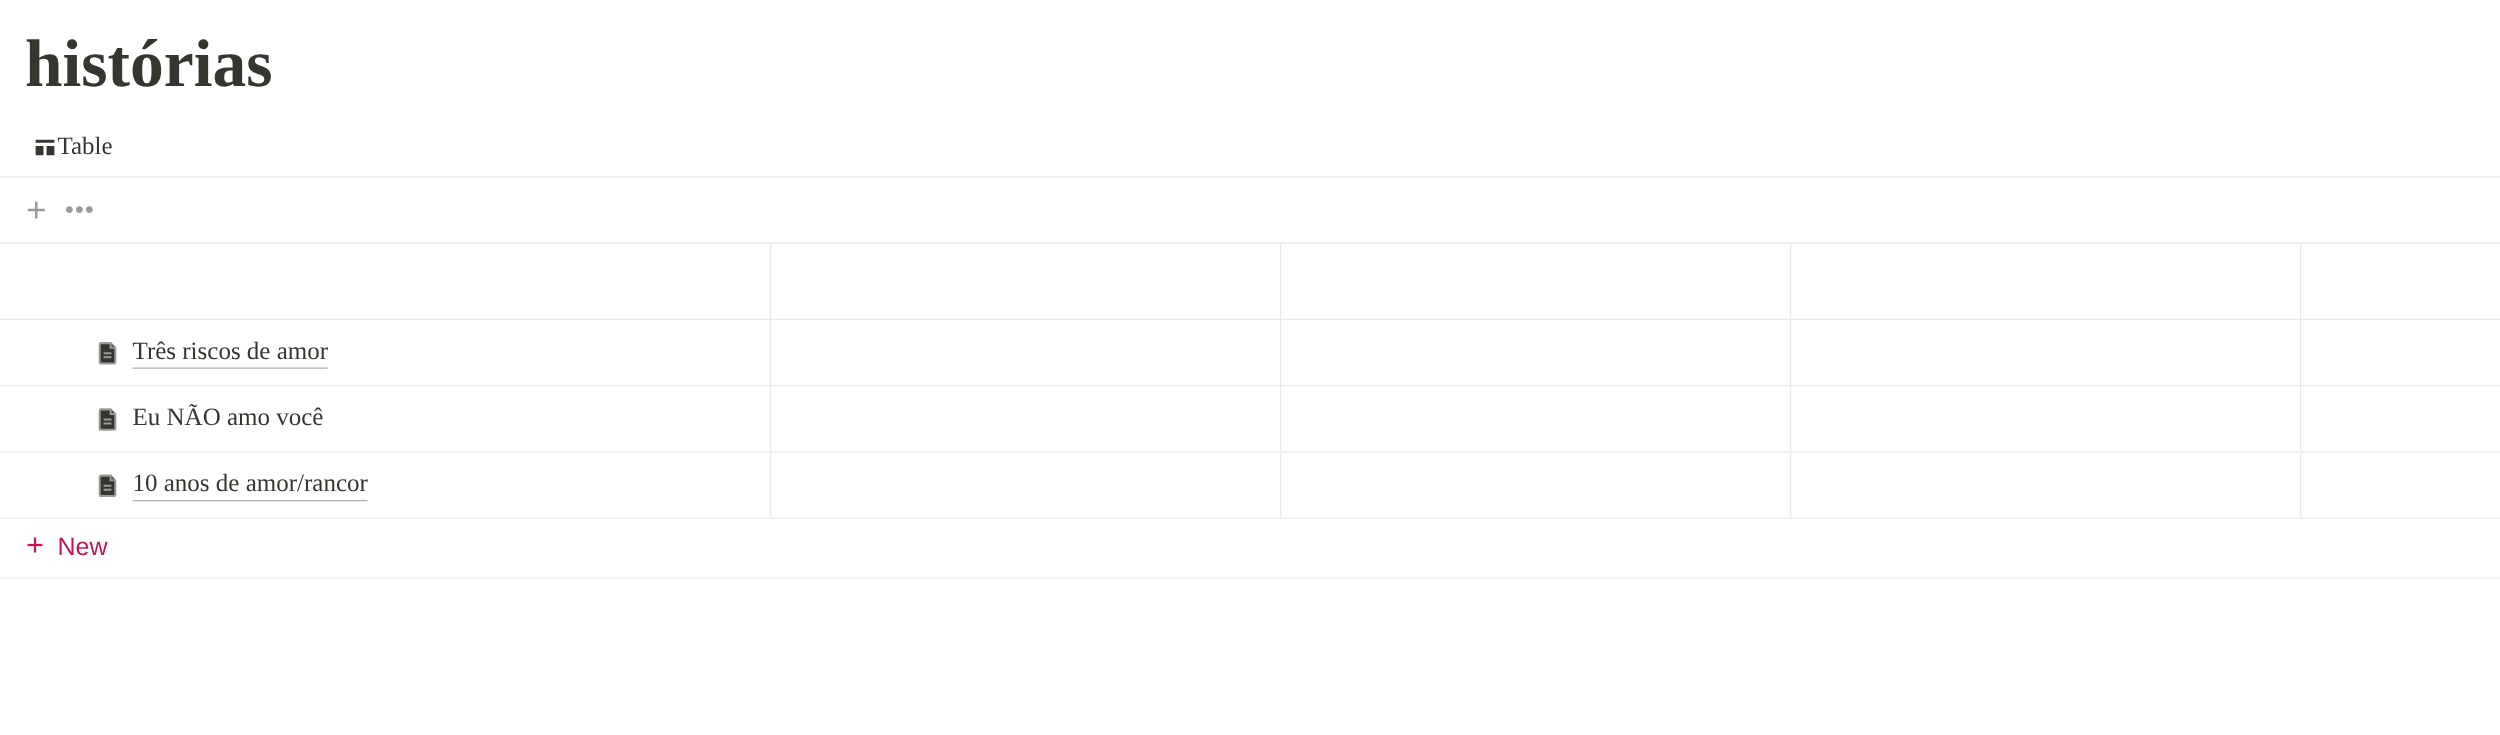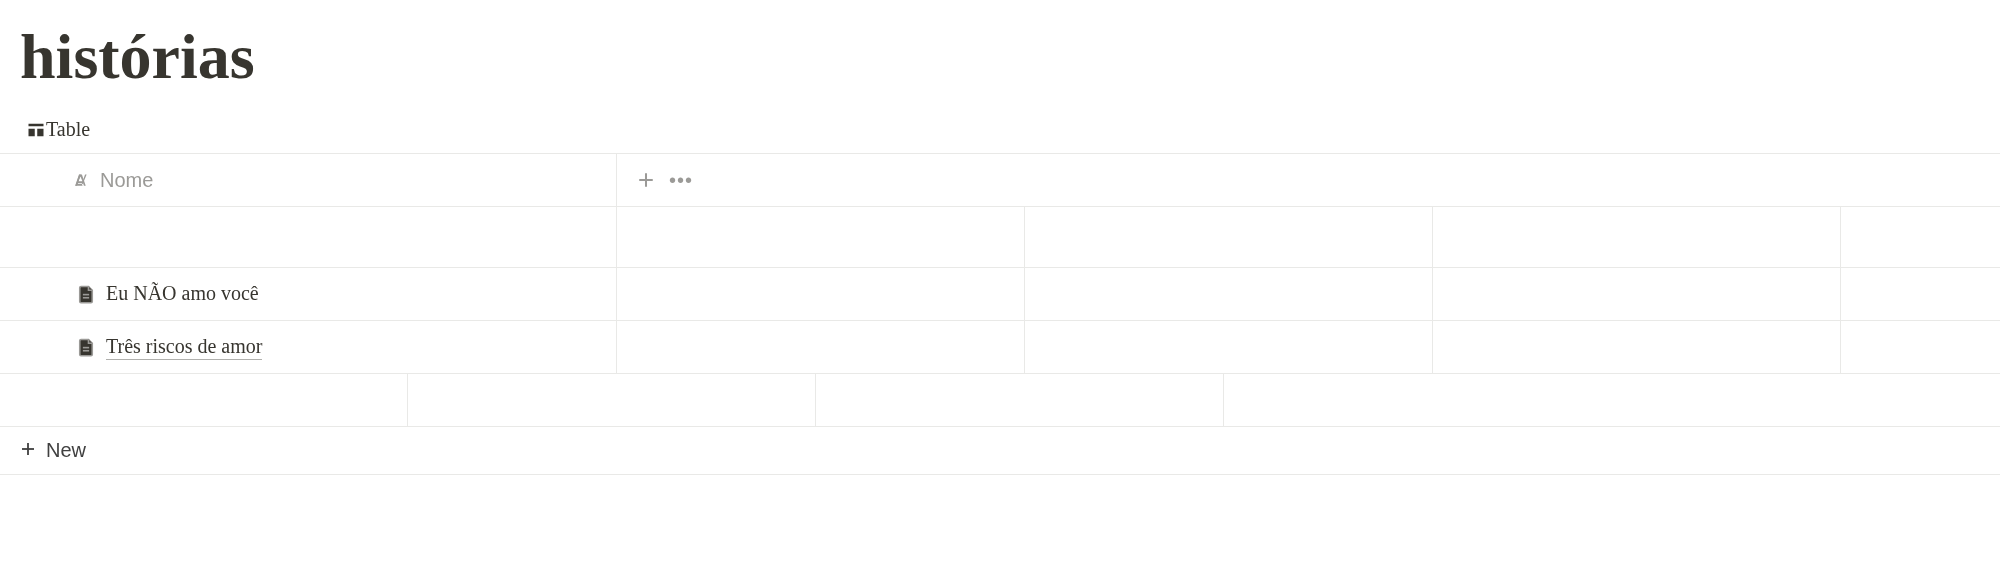--- a/index.html
+++ b/index.html
@@ -6,21 +6,21 @@
   body {
     font-family: Georgia, 'Times New Roman', serif;
     background: #ffffff;
     color: #37352f;
     width: 2000px;
   }
   .page {
     padding: 0;
   }
   .page-title {
-    font-size: 64px;
+    font-size: 54px;
     font-weight: 700;
     padding: 20px 0 20px 20px;
     color: #37352f;
   }
   .view-tabs {
     display: flex;
     align-items: center;
     gap: 8px;
     padding: 4px 0 12px 26px;
     font-size: 20px;
@@ -107,21 +107,21 @@
   }
   .title-text.no-underline {
     border-bottom: none;
   }
   .new-row {
     display: flex;
     align-items: center;
     gap: 10px;
     height: 48px;
     padding-left: 20px;
-    color: #404040;
+    color: #be185d;
     font-family: -apple-system, BlinkMacSystemFont, "Segoe UI", Helvetica, Arial, sans-serif;
     font-size: 20px;
     cursor: pointer;
     border-bottom: 1px solid #e9e9e7;
   }
   svg { fill: currentColor; }
 </style>
 </head>
 <body>
 
@@ -134,29 +134,20 @@
         <svg width="20" height="20" viewBox="0 0 16 16">
             <path d="M2 3h12v2H2V3zm0 4h5v6H2V7zm7 0h5v6H9V7z" fill="#37352f"></path>
           </svg>
       </span>
       <span>Table</span>
     </div>
   </div>
 
   <div class="db-table">
     <div class="db-header-row">
-      <div class="db-header-cell col-nome">
-        <span class="title-icon">
-          <svg width="18" height="18" viewBox="0 0 16 16" fill="#9b9a97">
-              <path d="M3 13L6.5 3h1.4L5 11.5h4.5L13 3h-1.4L8 13H3zm0 0h1.2l.6-1.7h4l.6 1.7H13"></path>
-              <path d="M7.2 3h1.6l3.4 10h-1.6l-.8-2.4H5.2L4.4 13H2.8L6.2 3h1zm-1.5 6.2h3.6L7.5 4.8 5.7 9.2z"></path>
-            </svg>
-        </span>
-        <span>Nome</span>
-      </div>
       <div class="db-header-cell col-plus last">
         <span class="plus-glyph">
           <svg width="18" height="18" viewBox="0 0 16 16" fill="#9b9a97">
               <rect x="7.1" y="2" width="1.8" height="12"></rect>
               <rect x="2" y="7.1" width="12" height="1.8"></rect>
             </svg>
         </span>
         <span class="more-glyph">
             <span>•••</span>
           </span>
@@ -174,45 +165,56 @@
         <div class="db-row">
           <div class="db-cell title-cell col-nome">
             <span class="page-icon">
               <svg width="20" height="20" viewBox="0 0 16 16" fill="none" stroke="#9b9a97" stroke-width="1.3">
                 <path d="M4 2h6l3 3v9a1 1 0 0 1-1 1H4a1 1 0 0 1-1-1V3a1 1 0 0 1 1-1z"></path>
                 <path d="M10 2v3h3"></path>
                 <line x1="5.5" y1="8.5" x2="10.5" y2="8.5"></line>
                 <line x1="5.5" y1="11" x2="10.5" y2="11"></line>
               </svg>
             </span>
-            <span class="title-text no-underline">Eu NÃO amo você</span>
+            <span class="title-text">Três riscos de amor</span>
           </div>
           <div class="db-cell col-sinopse"></div>
           <div class="db-cell col-genero"></div>
           <div class="db-cell col-lanc"></div>
           <div class="db-cell col-plus last"></div>
         </div>
         <div class="db-row">
           <div class="db-cell title-cell col-nome">
             <span class="page-icon">
               <svg width="20" height="20" viewBox="0 0 16 16" fill="none" stroke="#9b9a97" stroke-width="1.3">
                 <path d="M4 2h6l3 3v9a1 1 0 0 1-1 1H4a1 1 0 0 1-1-1V3a1 1 0 0 1 1-1z"></path>
                 <path d="M10 2v3h3"></path>
                 <line x1="5.5" y1="8.5" x2="10.5" y2="8.5"></line>
                 <line x1="5.5" y1="11" x2="10.5" y2="11"></line>
               </svg>
             </span>
-            <span class="title-text">Três riscos de amor</span>
+            <span class="title-text no-underline">Eu NÃO amo você</span>
           </div>
           <div class="db-cell col-sinopse"></div>
           <div class="db-cell col-genero"></div>
           <div class="db-cell col-lanc"></div>
           <div class="db-cell col-plus last"></div>
         </div>
         <div class="db-row">
+          <div class="db-cell title-cell col-nome">
+            <span class="page-icon">
+              <svg width="20" height="20" viewBox="0 0 16 16" fill="none" stroke="#9b9a97" stroke-width="1.3">
+                <path d="M4 2h6l3 3v9a1 1 0 0 1-1 1H4a1 1 0 0 1-1-1V3a1 1 0 0 1 1-1z"></path>
+                <path d="M10 2v3h3"></path>
+                <line x1="5.5" y1="8.5" x2="10.5" y2="8.5"></line>
+                <line x1="5.5" y1="11" x2="10.5" y2="11"></line>
+              </svg>
+            </span>
+            <span class="title-text">10 anos de amor/rancor</span>
+          </div>
           <div class="db-cell col-sinopse"></div>
           <div class="db-cell col-genero"></div>
           <div class="db-cell col-lanc"></div>
           <div class="db-cell col-plus last"></div>
         </div>
       </div>
 
     <div class="new-row">
       <span>
         <svg width="16" height="16" viewBox="0 0 16 16" fill="#9b9a97">

